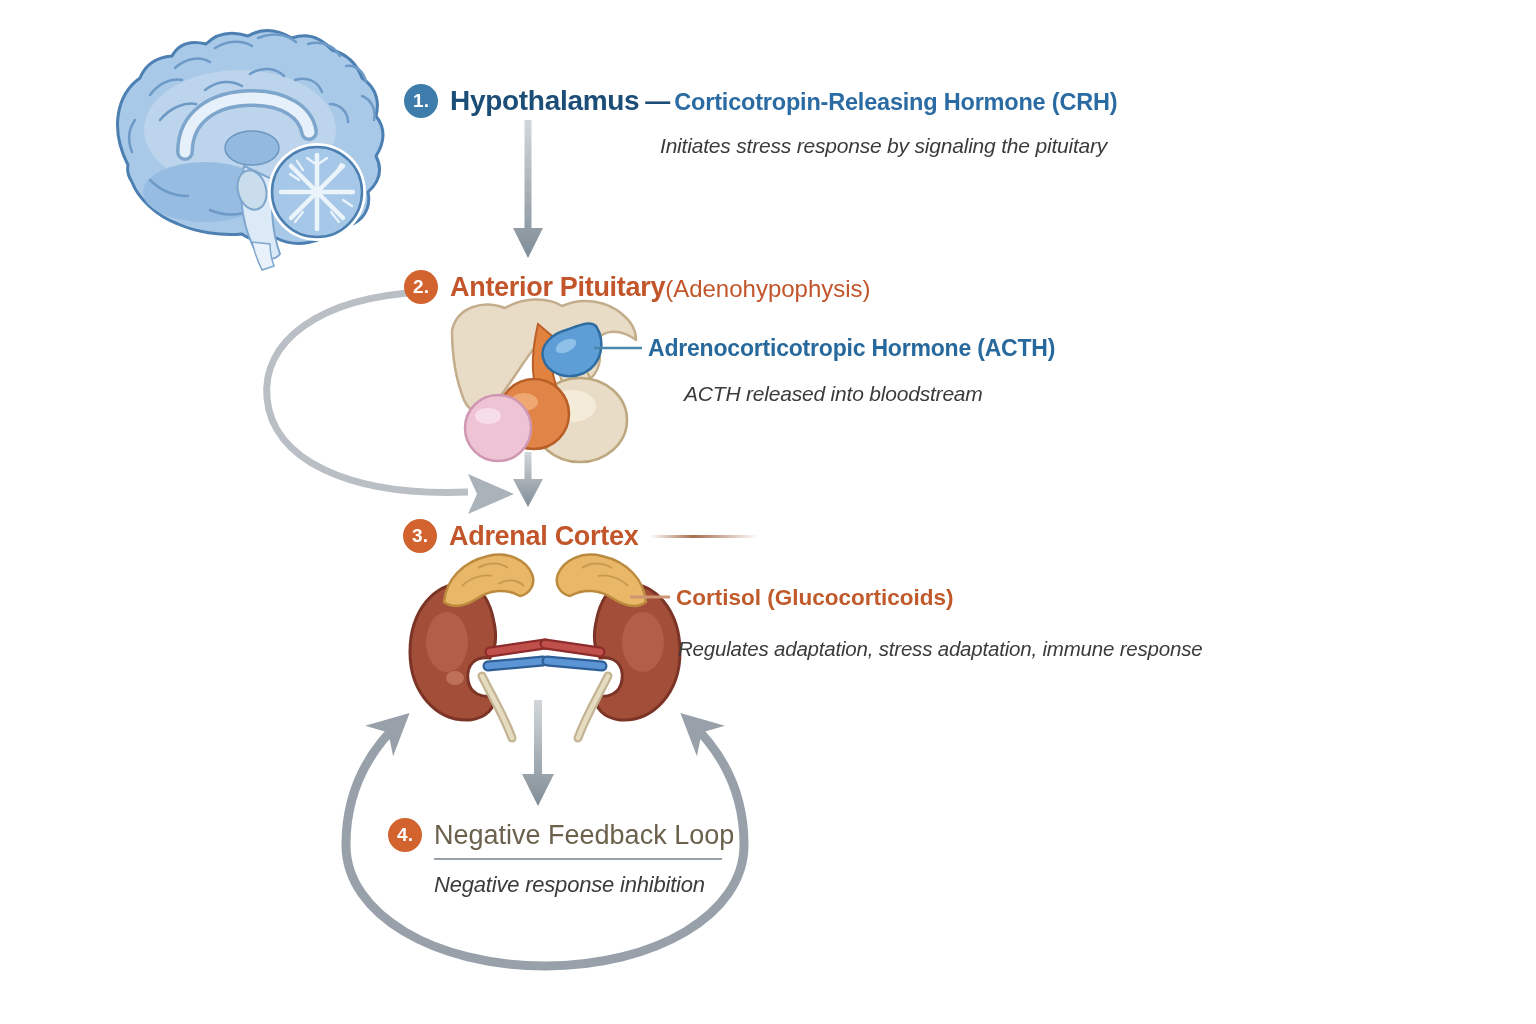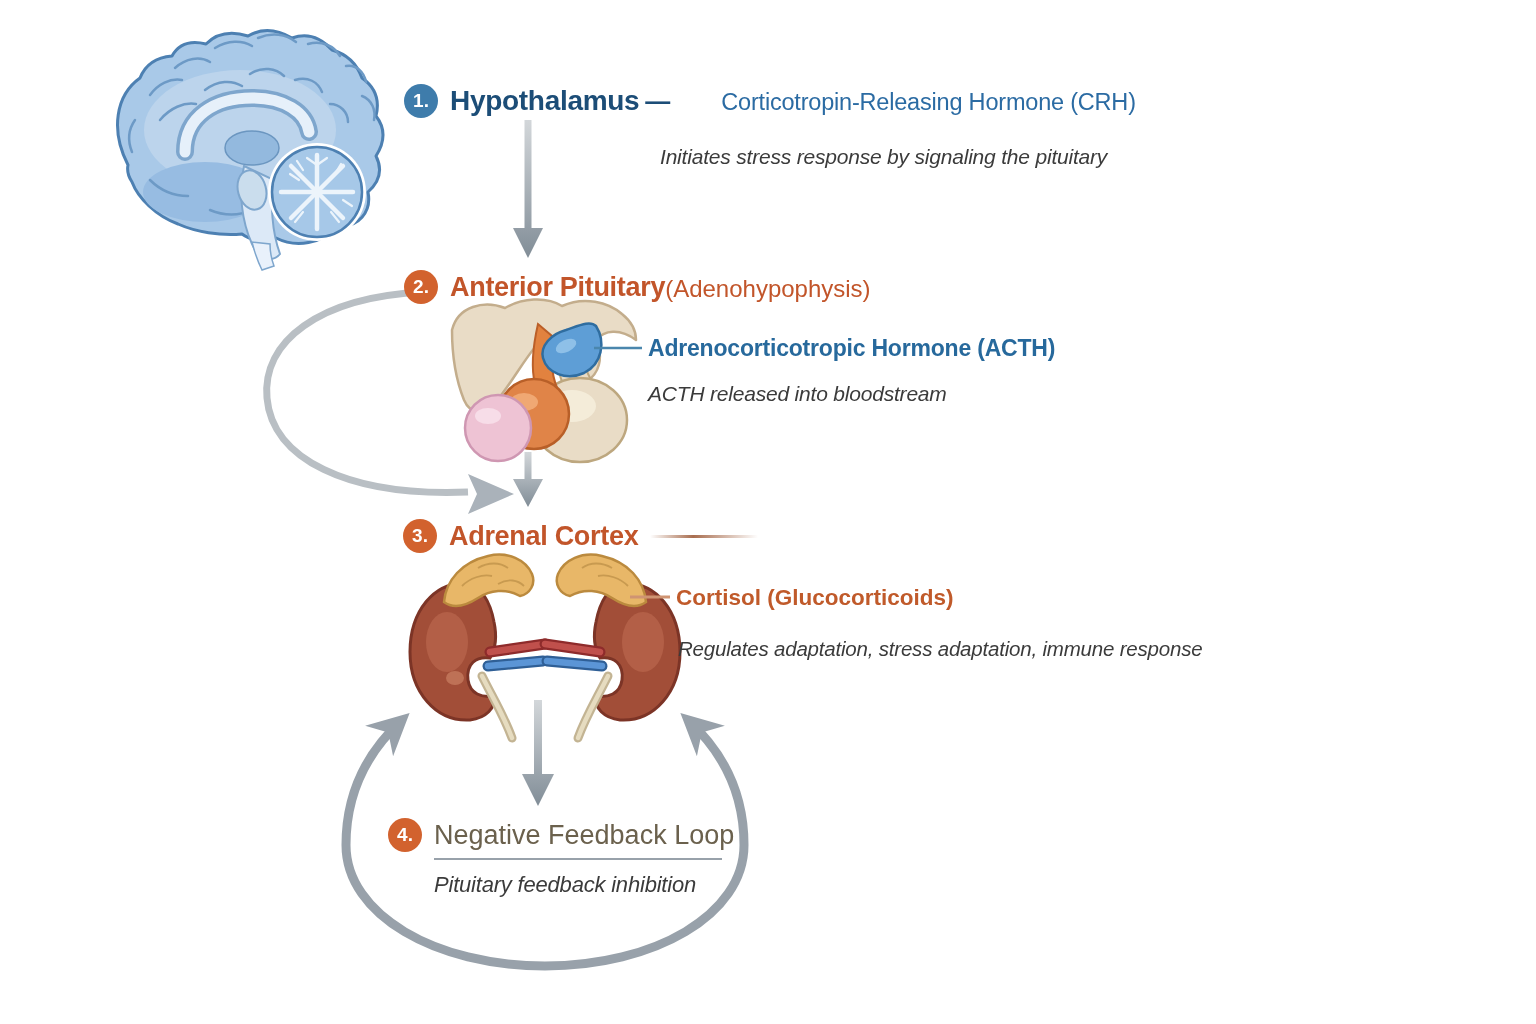--- a/index.html
+++ b/index.html
@@ -11,21 +11,21 @@
   .abs{position:absolute;}
   .row{position:absolute;display:flex;align-items:center;}
   .badge{
     width:34px;height:34px;border-radius:50%;display:flex;align-items:center;justify-content:center;
     color:#ffffff;font-weight:bold;font-size:19px;flex:0 0 auto;
   }
   .badge-blue{background:#3e7cab;}
   .badge-orange{background:#d2622e;}
   .t-navy{color:#1c4d77;font-weight:bold;font-size:28px;letter-spacing:-0.3px;}
   .t-dash{color:#1c4d77;font-weight:bold;font-size:25px;margin:0 4px 0 6px;}
-  .t-crh{color:#2b6ba3;font-weight:normal;font-size:23.5px;letter-spacing:-0.2px;margin-left:47px;}
+  .t-crh{color:#2b6ba3;font-weight:bold;font-size:23.5px;letter-spacing:-0.2px;}
   .t-orange-big{color:#c2552a;font-weight:bold;font-size:27px;letter-spacing:-0.3px;}
   .t-orange-qual{color:#c2552a;font-weight:normal;font-size:24px;margin-left:0;}
   .t-acth{color:#27699c;font-weight:bold;font-size:23px;letter-spacing:-0.2px;}
   .t-cortisol{color:#c05a2a;font-weight:bold;font-size:22.5px;}
   .t-olive{color:#6b614d;font-weight:normal;font-size:27px;}
   .t-italic{color:#3b3b3b;font-style:italic;font-size:21px;letter-spacing:-0.2px;}
   .taper-line{
     display:inline-block;width:108px;height:3px;margin-left:12px;align-self:center;border-radius:2px;
     background:linear-gradient(90deg,rgba(153,84,48,0),rgba(153,84,48,0.85) 40%,rgba(153,84,48,0));
   }
@@ -178,38 +178,38 @@
       <path d="M545,966 C654,966 744,915 744,845 C744,795 724,753 688,720" marker-end="url(#loopHead)"></path>
     </g>
   </svg>
 
   <div class="row" style="left:404px;top:84px;height:34px;">
     <span class="badge badge-blue">1.</span>
     <span class="t-navy" style="margin-left:12px;">Hypothalamus</span>
     <span class="t-dash">—</span>
     <span class="t-crh" style="padding-top:2px;">Corticotropin-Releasing Hormone (CRH)</span>
   </div>
-  <div class="abs t-italic" style="left:660px;top:134px;margin-top:11px;">Initiates stress response by signaling the pituitary</div>
+  <div class="abs t-italic" style="left:660px;top:134px;">Initiates stress response by signaling the pituitary</div>
 
   <div class="row" style="left:404px;top:270px;height:34px;">
     <span class="badge badge-orange">2.</span>
     <span class="t-orange-big" style="margin-left:12px;">Anterior Pituitary</span>
     <span class="t-orange-qual" style="padding-top:3px;">(Adenohypophysis)</span>
   </div>
   <div class="abs t-acth" style="left:648px;top:335px;text-align:center;">Adrenocorticotropic Hormone (ACTH)</div>
-  <div class="abs t-italic" style="left:648px;top:382px;">ACTH released into bloodstream</div>
+  <div class="abs t-italic" style="left:684px;top:382px;">ACTH released into bloodstream</div>
 
   <div class="row" style="left:403px;top:519px;height:34px;">
     <span class="badge badge-orange">3.</span>
     <span class="t-orange-big" style="margin-left:12px;">Adrenal Cortex</span>
     <span class="taper-line"></span>
   </div>
   <div class="abs t-cortisol" style="left:676px;top:585px;">Cortisol (Glucocorticoids)</div>
   <div class="abs t-italic" style="left:678px;top:637px;font-size:20.5px;">Regulates adaptation, stress adaptation, immune response</div>
 
   <div class="row" style="left:388px;top:818px;height:34px;">
     <span class="badge badge-orange">4.</span>
     <span class="t-olive" style="margin-left:12px;">Negative Feedback Loop</span>
   </div>
   <div class="underline-bar" style="left:434px;top:858px;width:288px;"></div>
-  <div class="abs t-italic" style="left:434px;top:872px;font-size:22px;">Pituitary feedback inhibition</div>
+  <div class="abs t-italic" style="left:434px;top:872px;font-size:22px;">Negative response inhibition</div>
 
 </div>
 
 </body></html>

